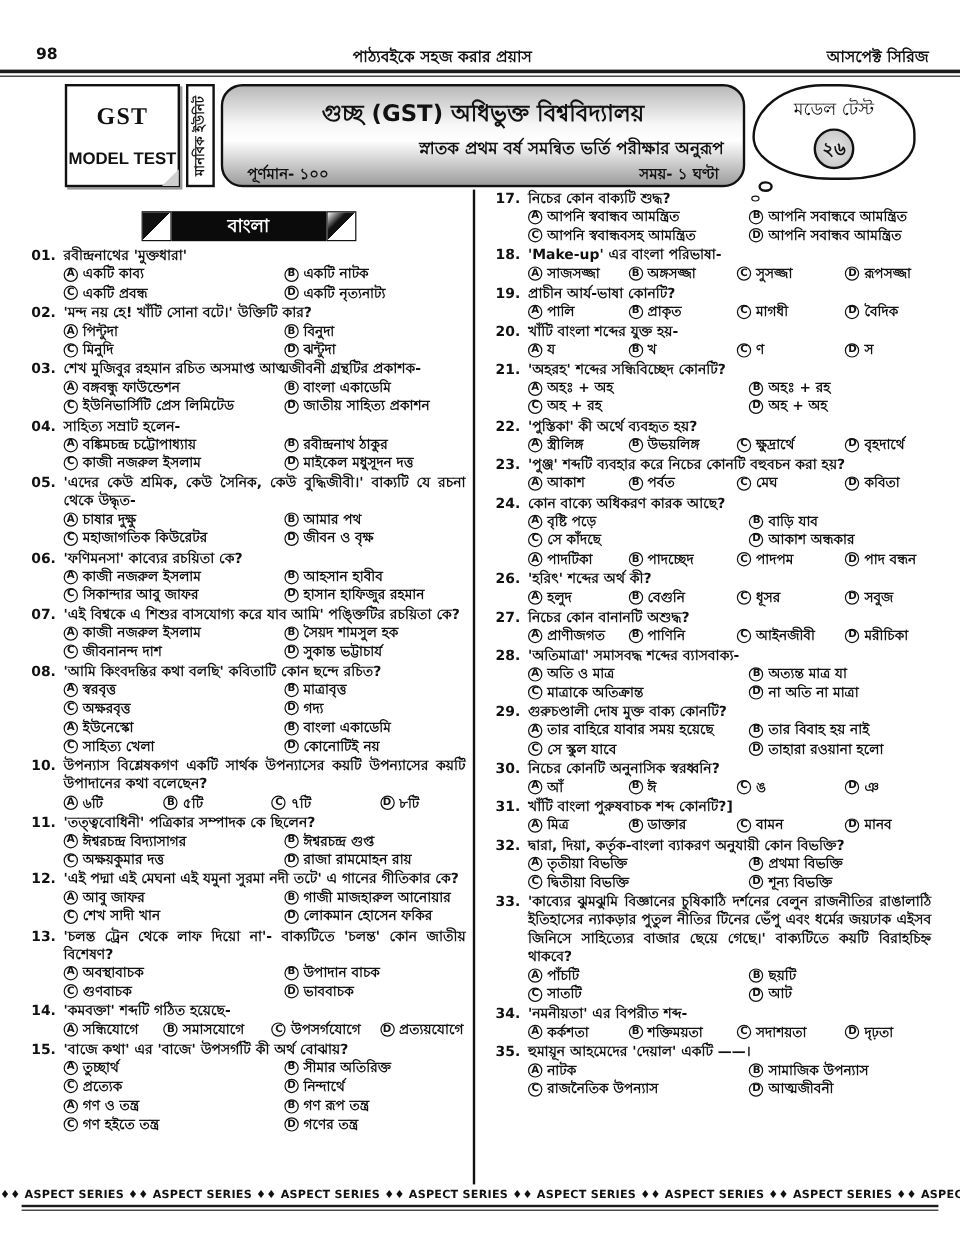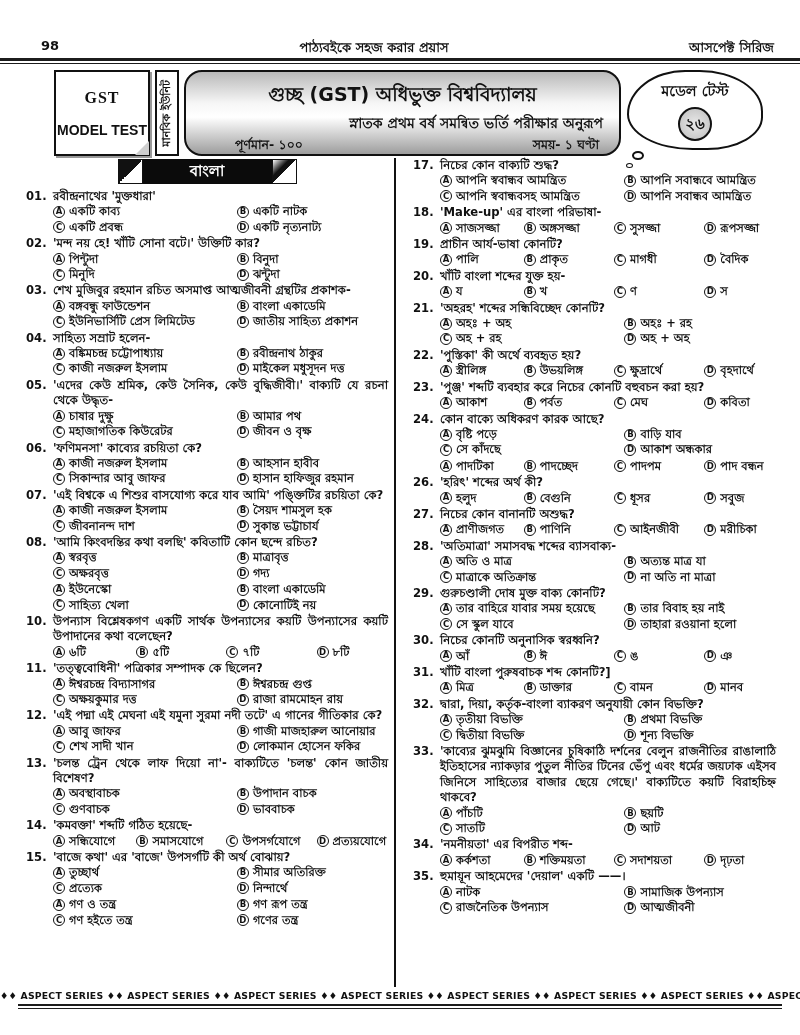--- a/index.html
+++ b/index.html
@@ -1,68 +1,68 @@
 <!DOCTYPE html>
 <html><head>
 <meta charset="utf-8">
 <style>
   * { margin:0; padding:0; box-sizing:border-box; }
   body { background:#e8e8e8; font-family:"DejaVu Sans", sans-serif; }
   .page { position:relative; width:800px; height:1035px; background:#ffffff; margin:0 auto;
           overflow:hidden; color:#111; }
 
   
-  .topbar { position:absolute; top:38px; left:41px; right:26px; display:flex;
+  .topbar { position:absolute; top:38px; left:30px; right:26px; display:flex;
             justify-content:space-between; font-size:13px; font-weight:bold; }
   .toprule { position:absolute; top:58px; left:0; right:0; height:6px;
              border-top:3px solid #1c1c1c; border-bottom:1.5px solid #1c1c1c; }
 
   
   .header { position:absolute; top:70px; left:54px; right:36px; height:86px;
             display:flex; gap:5px; align-items:stretch; }
   .gst-box { width:96px; border:2px solid #111; background:#fff; position:relative;
              display:flex; flex-direction:column; align-items:center; justify-content:center;
              box-shadow:2px 2px 0 #999; }
-  .gst-box .l1 { font-family:"Liberation Serif", serif; font-weight:bold; font-size:16px; letter-spacing:1px;}
+  .gst-box .l1 { font-family:"Liberation Serif", serif; font-weight:bold; font-size:20px; letter-spacing:1px;}
   .gst-box .l2 { font-family:"Liberation Sans", sans-serif; font-weight:bold; font-size:14px; margin-top:15px;}
   .gst-fold { position:absolute; right:-1px; bottom:-1px; width:0; height:0;
               border-left:14px solid transparent; border-bottom:14px solid #cfcfcf; }
   .unit-strip { width:24px; border:2px solid #111; display:flex; align-items:center;
                 justify-content:center; background:#fff; }
   .unit-strip span { writing-mode:vertical-rl; transform:rotate(180deg); font-size:11px;
                      font-weight:bold; white-space:nowrap; }
   .mid-box { flex:1; border:2.5px solid #111; border-radius:18px; padding:8px 16px 4px;
              background:linear-gradient(#b9b9b9, #f6f6f6 38%, #ffffff 55%, #9d9d9d);
              display:flex; flex-direction:column; justify-content:space-between; }
   .mid-title { text-align:center; font-size:19px; font-weight:bold; }
   .mid-sub { text-align:right; font-size:14px; font-weight:bold; }
   .mid-row { display:flex; justify-content:space-between; font-size:12.5px; font-weight:bold;
-             padding:0 4px 2px 4px;margin-left:29px; }
+             padding:0 4px 2px 4px; }
   .cloud { width:138px; position:relative; display:flex; flex-direction:column;
            align-items:center; }
   .cloud-body { width:136px; height:80px; border:2.5px solid #111; background:#fff;
                 border-radius:48% 52% 46% 54% / 62% 58% 46% 50%;
                 display:flex; flex-direction:column; align-items:center; padding-top:8px; }
-  .cloud-label { font-size:14.5px; font-weight:bold; white-space:nowrap; }
+  .cloud-label { font-size:14.5px; font-weight:normal; white-space:nowrap; }
   .cloud-num { margin-top:3px; width:34px; height:34px; border:2px solid #111; border-radius:50%;
                background:radial-gradient(#e9e9e9, #bdbdbd); display:flex; align-items:center;
                justify-content:center; font-size:15px; font-weight:bold; }
   .cloud-tail1 { position:absolute; left:6px; bottom:-4px; width:12px; height:9px;
                  border:2px solid #111; border-radius:50%; background:#fff; }
   .cloud-tail2 { position:absolute; left:0px; bottom:-12px; width:7px; height:5px;
                  border:1.5px solid #111; border-radius:50%; background:#fff; }
 
   
   .content { position:absolute; top:158px; left:26px; right:24px; bottom:48px; display:flex; }
   .col-left { width:368px; padding-right:6px; }
   .vdivider { width:2px; background:#111; }
   .col-right { flex:1; padding-left:17px; }
 
   
-  .banner { display:flex; width:179px; margin:1px auto 5px; height:25px; }
+  .banner { display:flex; width:179px; margin:18px auto 5px; height:25px; }
   .banner-end { width:25px; height:25px; border:1px solid #111; flex:none;
                 background:linear-gradient(135deg, #111 50%, #fff 50%); }
   .banner-end.right { background:linear-gradient(135deg, #fff 0%, #111 35%, #111 50%, #fff 50%); }
   .banner-mid { flex:1; background:#0b0b0b; color:#fff; display:flex; align-items:center;
                 justify-content:center; font-size:15px; font-weight:bold; }
 
   
   .q { margin-bottom:1px; }
   .qhead { display:flex; font-weight:bold; font-size:11.6px; line-height:15.4px; }
   .qnum { min-width:27px; flex:none; }

